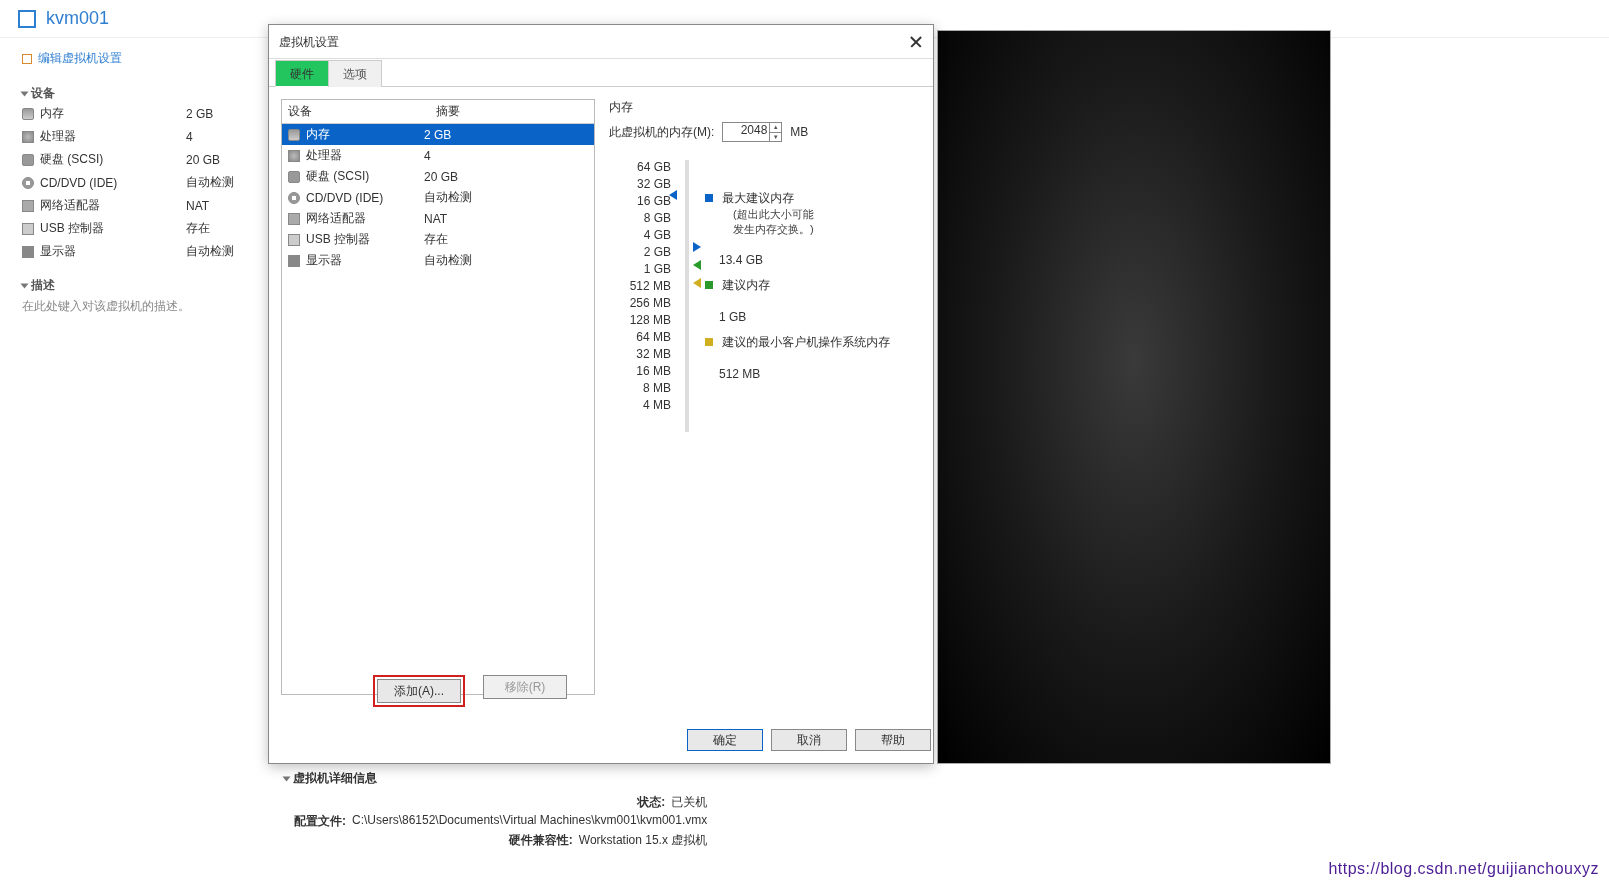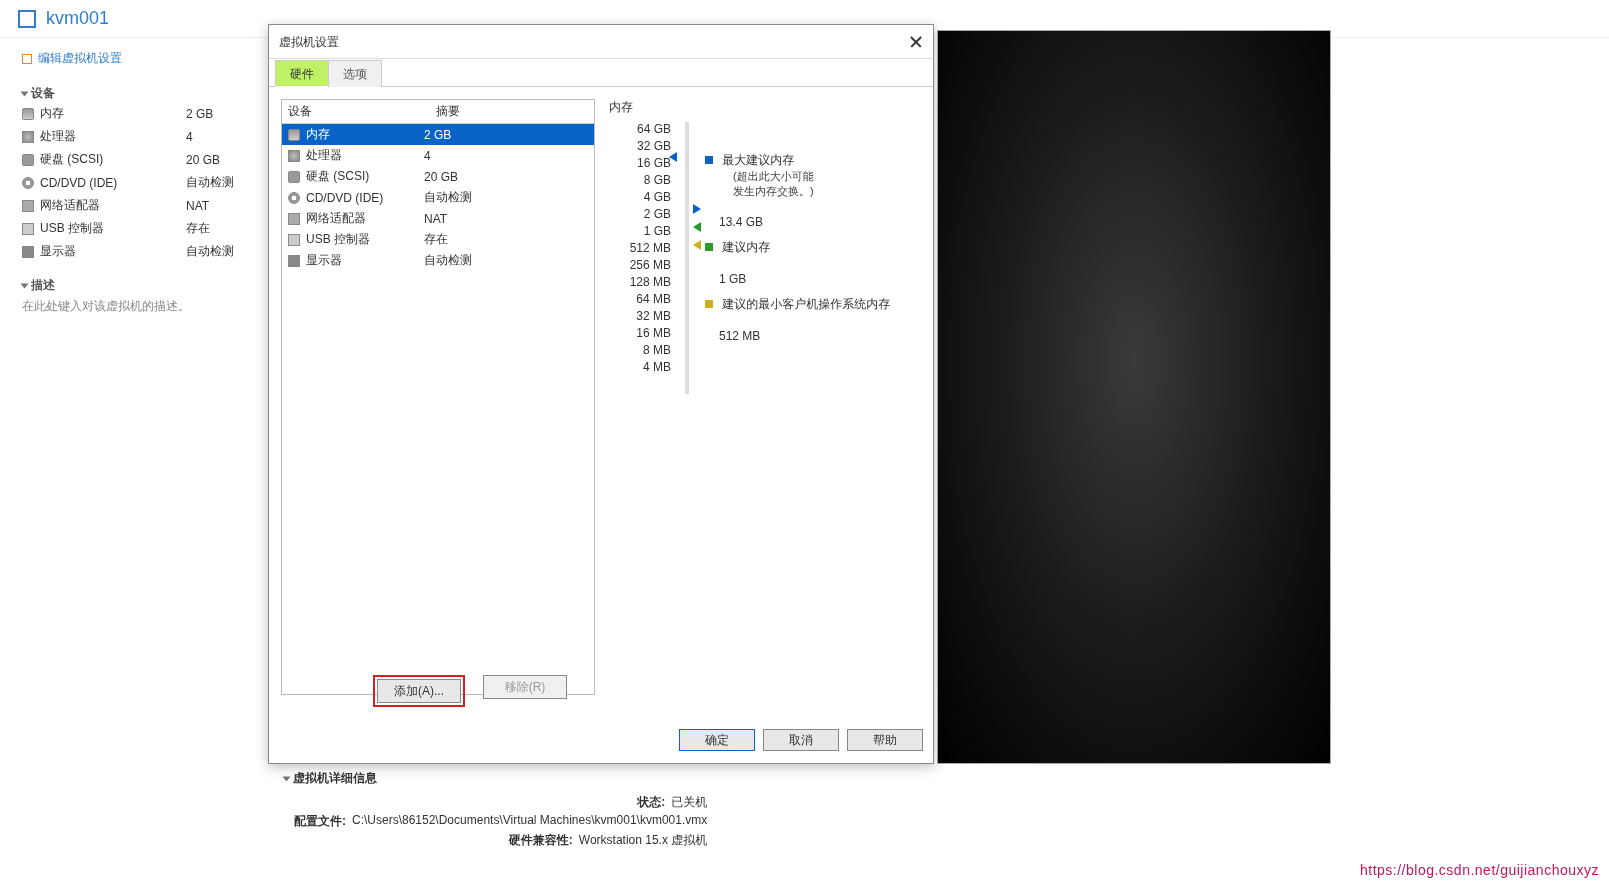--- a/index.html
+++ b/index.html
@@ -39,21 +39,21 @@
 
 .dialog { position:absolute; left:268px; top:24px; width:666px; height:740px; background:#fff; border:1px solid #888; box-shadow:0 3px 12px rgba(0,0,0,0.25); z-index:10;}
 .dialog-title { height:34px; line-height:34px; padding:0 10px; display:flex; justify-content:space-between; border-bottom:1px solid #ddd; }
 .dialog-title .close { width:14px; height:14px; position:relative; cursor:pointer; margin-top:10px;}
 .dialog-title .close:before,.dialog-title .close:after{content:'';position:absolute;width:14px;height:1.5px;background:#333;top:6px;left:0;}
 .dialog-title .close:before{transform:rotate(45deg);} .dialog-title .close:after{transform:rotate(-45deg);}
 
 .tabs { height:28px; display:flex; border-bottom:1px solid #ccc; padding-left:6px; gap:0;}
 .tab { padding:5px 14px 3px; border:1px solid #ccc; border-bottom:none; background:#fff; margin-right:-1px; cursor:pointer; position:relative; top:1px;}
 .tab.inactive { background:#f0f0f0; color:#555;}
-.tab.active { background:#bef264; border-bottom:1px solid #fff;}
+.tab.active { background:#22c55e; border-bottom:1px solid #fff;}
 
 .dialog-body { display:flex; height:620px; padding:12px;}
 .hw-list { width:314px; border:1px solid #bbb; display:flex; flex-direction:column; }
 .hw-head { display:flex; border-bottom:1px solid #ccc; background:#fff; padding:3px 6px;}
 .hw-head .c1{width:148px;} .hw-head .c2{flex:1;}
 .hw-rows { flex:1; overflow:auto; }
 .hw-row { display:flex; align-items:center; padding:2px 6px; gap:6px; cursor:pointer;}
 .hw-row.selected { background:#0a64c8; color:#fff; }
 .hw-row .c1{width:130px; display:flex; align-items:center; gap:6px;} .hw-row .c2{flex:1;}
 
@@ -82,31 +82,31 @@
 .legend { font-size:12px; }
 .legend .item{margin-bottom:8px;}
 .legend .sub {color:#444; margin-left:28px; font-size:11px;}
 .legend .val { margin-left:14px; margin-top:16px;}
 
 .btn-row { position:absolute; bottom:56px; left:0; width:100%; display:flex; justify-content:flex-start; padding-left:104px; gap:18px;}
 .btn { width:84px; height:24px; border:1px solid #888; background:#e8e8e8; font-size:12px; cursor:pointer; display:flex; align-items:center; justify-content:center;}
 .btn.disabled{color:#999; background:#f0f0f0;}
 .add-highlight { border:2px solid #d02020 !important; padding:2px;}
 
-.dialog-footer { position:absolute; bottom:12px; right:10px; display:flex; gap:8px;}
+.dialog-footer { position:absolute; bottom:12px; right:2px; display:flex; gap:8px;}
 .dbtn { width:76px; height:22px; border:1px solid #888; background:#e8e8e8; font-size:12px; cursor:pointer; display:flex;align-items:center;justify-content:center;}
 .dbtn.primary{border:1.5px solid #0a64c8;}
 
 
 .vm-details { position:absolute; left:284px; top:770px; }
 .vm-details .hdr{color:#333; display:flex; align-items:center; gap:4px; margin-bottom:6px; font-weight:bold;}
 .vm-details .row{display:flex; padding:1px 0;justify-content:flex-end;}
 .vm-details .k{width:62px; text-align:right; font-weight:bold; margin-right:6px;}
 
-.watermark{position:absolute; right:10px; bottom:8px; color:#be185d; font-size:14px; letter-spacing:0.5px;}
+.watermark{position:absolute; right:10px; bottom:8px; color:#4c1d95; font-size:16px; letter-spacing:0.5px;}
 </style>
 </head>
 <body>
 
 <div class="header">
   <span class="vm-icon"></span>
   <span class="title">kvm001</span>
 </div>
 
 <div class="left-col">
@@ -229,20 +229,31 @@
               <span class="ico disp"></span>
               <span>显示器</span>
             </div>
             <div class="c2">自动检测</div>
           </div>
         </div>
     </div>
 
     <div class="right-pane">
       <div class="rp-title">内存</div>
+      <div class="mem-input-row">
+        <span>此虚拟机的内存(M):</span>
+        <div class="spin">
+          <span>2048</span>
+          <div class="arrows">
+              <div>▲</div>
+              <div>▼</div>
+            </div>
+        </div>
+        <span>MB</span>
+      </div>
 
       <div class="mem-area">
         <div class="mem-scale" id="mem-scale">
             <div>64 GB</div>
             <div>32 GB</div>
             <div>16 GB</div>
             <div>8 GB</div>
             <div>4 GB</div>
             <div>2 GB</div>
             <div>1 GB</div>

